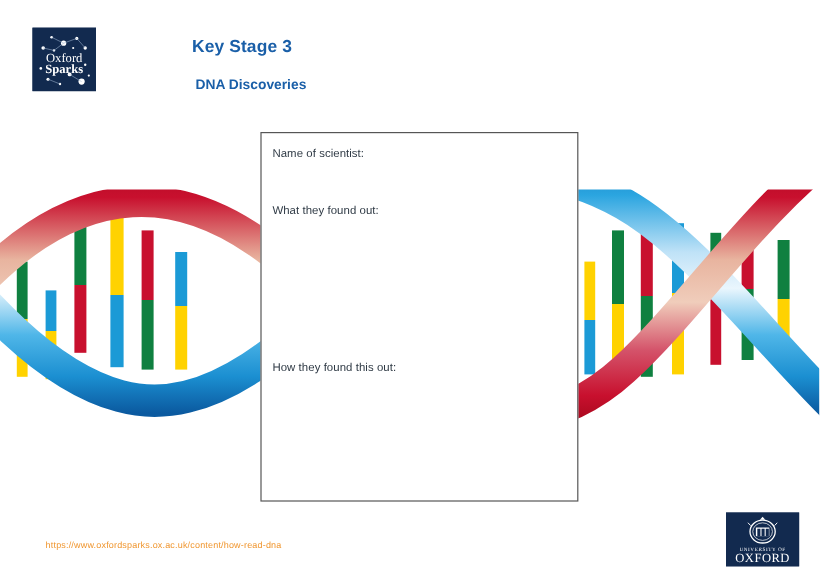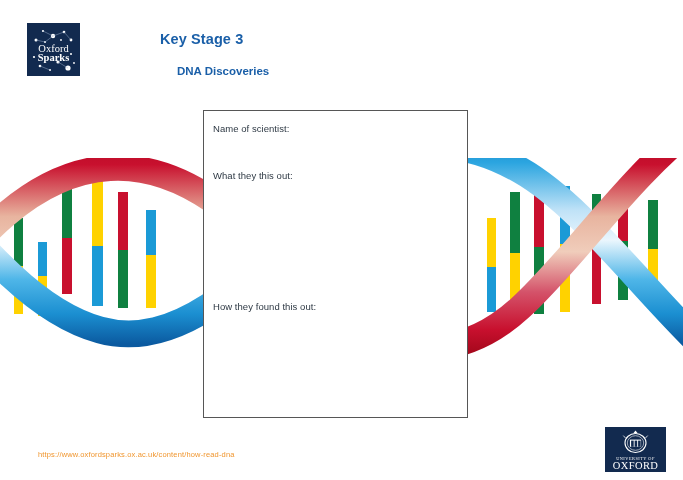--- a/index.html
+++ b/index.html
@@ -63,28 +63,28 @@
     letter-spacing: 0.1px;
     line-height: 18px;
     white-space: nowrap;
   }
   #title-sub {
     font-size: 11.5px;
     font-weight: bold;
     color: #1a5fa8;
     line-height: 16px;
     margin-top: 15px;
-    margin-left: 17px;
+    margin-left: 3px;
     white-space: nowrap;
   }
 
   
   #form-box {
     position: absolute;
-    left: 203px;
+    left: 217px;
     top: 110px;
     width: 265px;
     height: 308px;
     background: #ffffff;
     border: 1px solid #565656;
     box-sizing: border-box;
   }
   .form-label {
     position: absolute;
     left: 9px;
@@ -234,21 +234,21 @@
     </div>
 
     <div id="title-block">
       <div id="title-main">Key Stage 3</div>
       <div id="title-sub">DNA Discoveries</div>
     </div>
   </div>
 
   <div id="form-box">
     <div class="form-label" id="label-name">Name of scientist:</div>
-    <div class="form-label" id="label-what">What they this out:</div>
+    <div class="form-label" id="label-what">What they found out:</div>
     <div class="form-label" id="label-how">How they found this out:</div>
   </div>
 
   <a id="footer-url" href="#">https://www.oxfordsparks.ox.ac.uk/content/how-read-dna</a>
 
   <div id="oxford-logo">
     <svg width="61" height="45" viewBox="0 0 61 45" xmlns="http://www.w3.org/2000/svg">
       <rect x="0" y="0" width="61" height="45" fill="#122a4f"></rect>
       <g transform="translate(30.5,16)">
         <ellipse cx="0" cy="0" rx="10.5" ry="9.5" fill="none" stroke="#ffffff" stroke-width="1.1"></ellipse>

